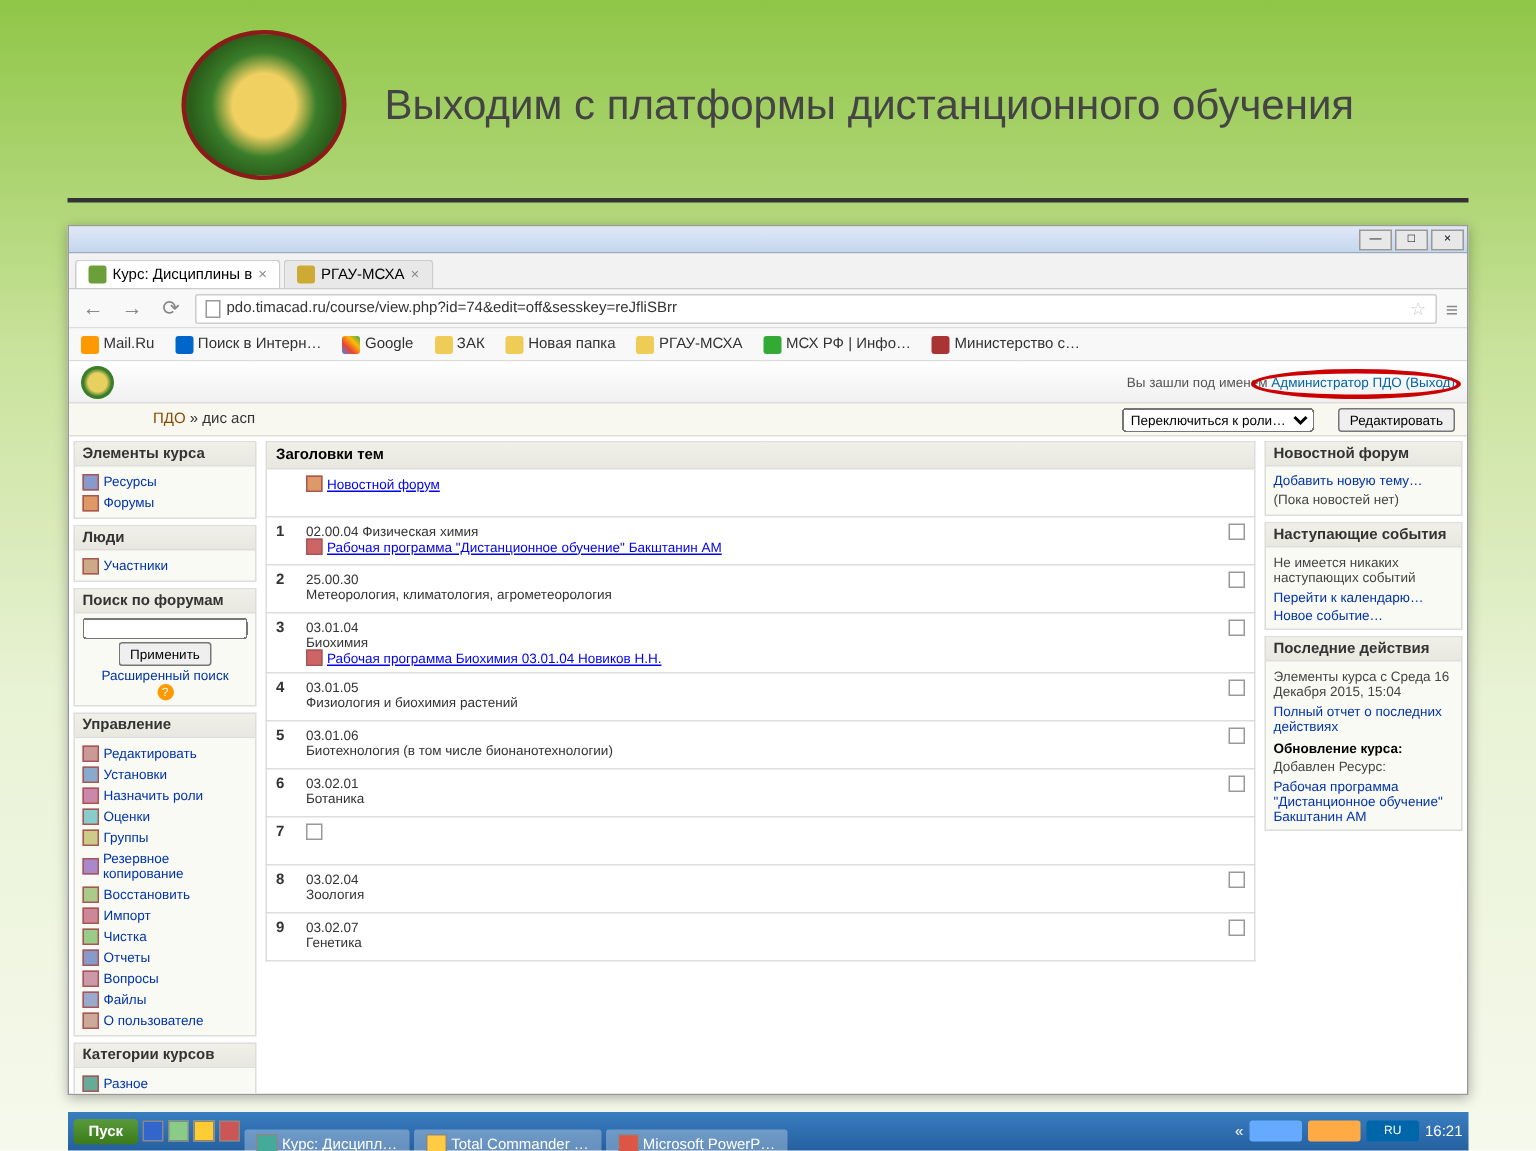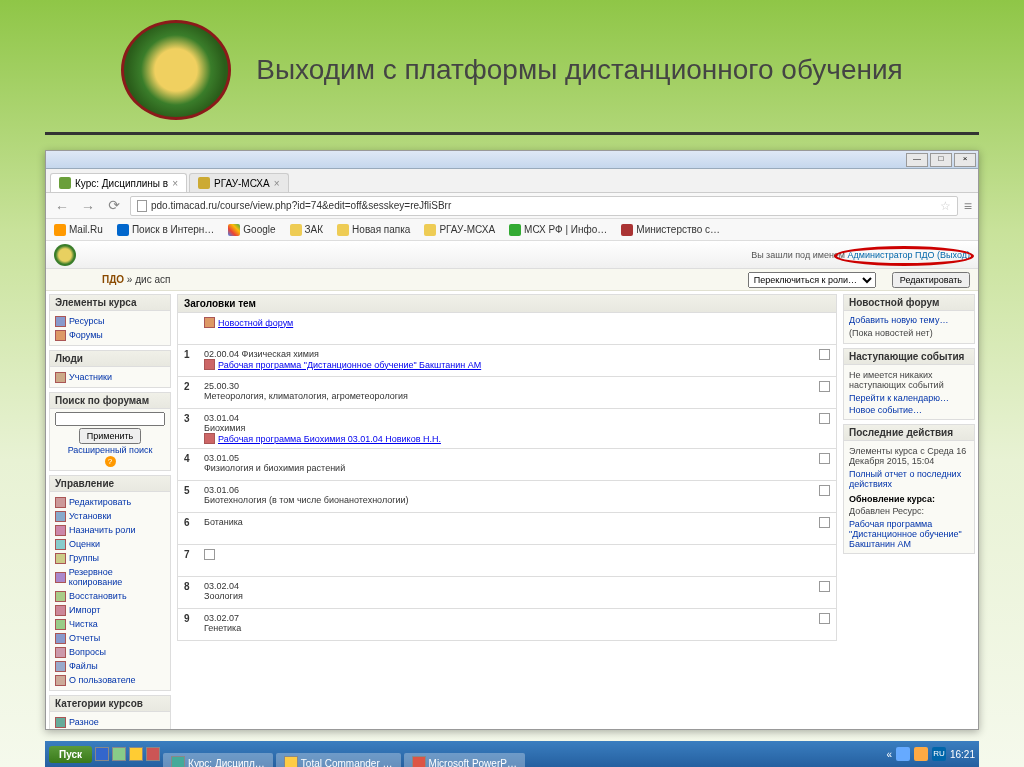--- a/index.html
+++ b/index.html
@@ -27,21 +27,21 @@
 .bm { display: flex; align-items: center; gap: 3px; color: #333; }
 .bm-icon { width: 12px; height: 12px; border-radius: 2px; }
 .content { flex: 1; background: #fff; overflow: hidden; display: flex; flex-direction: column; }
 .site-header { height: 28px; background: linear-gradient(180deg, #fff 0%, #f0f0f0 100%); display: flex; align-items: center; justify-content: space-between; padding: 0 8px; border-bottom: 1px solid #ddd; position: relative; }
 .site-logo { width: 22px; height: 22px; background: radial-gradient(circle, #e8d060 40%, #3a7d2a 60%); border-radius: 50%; }
 .login-info { font-size: 9px; color: #555; position: relative; text-align: right; }
 .login-info a { color: #0066aa; text-decoration: none; }
 .red-circle { position: absolute; right: -4px; top: -4px; width: 140px; height: 20px; border: 3px solid #c00; border-radius: 50%; pointer-events: none; }
 .breadcrumb-row { background: #f8f8f0; height: 22px; display: flex; align-items: center; justify-content: space-between; padding: 0 8px; border-bottom: 1px solid #e0e0d0; font-size: 10px; }
 .breadcrumb { color: #333; }
-.breadcrumb a { color: #8a4a00; text-decoration: none; font-weight: bold; padding-left: 48px; }
+.breadcrumb a { color: #8a4a00; text-decoration: none; font-weight: normal; padding-left: 48px; }
 .header-controls { display: flex; gap: 16px; align-items: flex-start; }
 .role-select { font-size: 9px; padding: 1px; }
 .edit-btn { font-size: 9px; padding: 1px 6px; }
 .three-col { display: flex; flex: 1; overflow: hidden; }
 .col-left { width: 128px; padding: 3px; display: flex; flex-direction: column; gap: 4px; }
 .col-main { flex: 1; padding: 3px; overflow-y: auto; }
 .col-right { width: 138px; padding: 3px; display: flex; flex-direction: column; gap: 4px; }
 .block { border: 1px solid #ddd; background: #fafaf5; }
 .block-header { background: linear-gradient(180deg, #f0f0e8 0%, #e8e8e0 100%); padding: 2px 5px; font-size: 10px; font-weight: bold; color: #333; border-bottom: 1px solid #ddd; }
 .block-body { padding: 3px 5px; font-size: 9px; }
@@ -58,21 +58,21 @@
 .topic-code { color: #333; }
 .topic-title { color: #333; }
 .topic-link { color: #0033aa; display: flex; align-items: center; gap: 3px; }
 .checkbox { width: 11px; height: 11px; border: 1px solid #999; }
 .news-item { font-size: 9px; color: #444; padding: 2px 0; }
 .taskbar { position: fixed; bottom: 0; left: 45px; width: 934px; height: 26px; background: linear-gradient(180deg, #3a7ec0 0%, #2560a0 100%); display: flex; align-items: center; padding: 0 4px; gap: 3px; font-size: 10px; }
 .start-btn { background: linear-gradient(180deg, #5a9a3a 0%, #3a7a1a 100%); color: #fff; padding: 3px 10px; border-radius: 3px; font-weight: bold; }
 .task-item { background: rgba(255,255,255,0.3); padding: 3px 8px; border-radius: 2px; color: #fff; display: flex; align-items: center; gap: 3px; margin-top: 18px; }
 .task-icon-sq { width: 14px; height: 14px; background: #fff; border: 1px solid #888; }
 .tray { margin-left: auto; display: flex; align-items: center; gap: 4px; color: #fff; }
-.tray-icon { width: 14px; height: 14px; background: #6af; border-radius: 2px; }
+.tray-icon { width: 35px; height: 14px; background: #6af; border-radius: 2px; }
 .clock { font-size: 10px; }
 </style>
 </head>
 <body>
 
 <div class="slide">
   <div class="slide-header">
     <div class="logo-emblem"></div>
     <div class="slide-title">Выходим с платформы дистанционного обучения</div>
   </div>
@@ -316,20 +316,21 @@
                 <div class="topic-num">5</div>
                 <div class="topic-content">
                   <div class="topic-code">03.01.06</div>
                   <div class="topic-title">Биотехнология (в том числе бионанотехнологии)</div>
                 </div>
                 <div class="checkbox"></div>
               </div>
               <div class="topic-row">
                 <div class="topic-num">6</div>
                 <div class="topic-content">
+                  <div class="topic-code">03.02.01</div>
                   <div class="topic-title">Ботаника</div>
                 </div>
                 <div class="checkbox"></div>
               </div>
               <div class="topic-row">
                 <div class="topic-num">7</div>
                 <div class="checkbox"></div>
               </div>
               <div class="topic-row">
                 <div class="topic-num">8</div>

